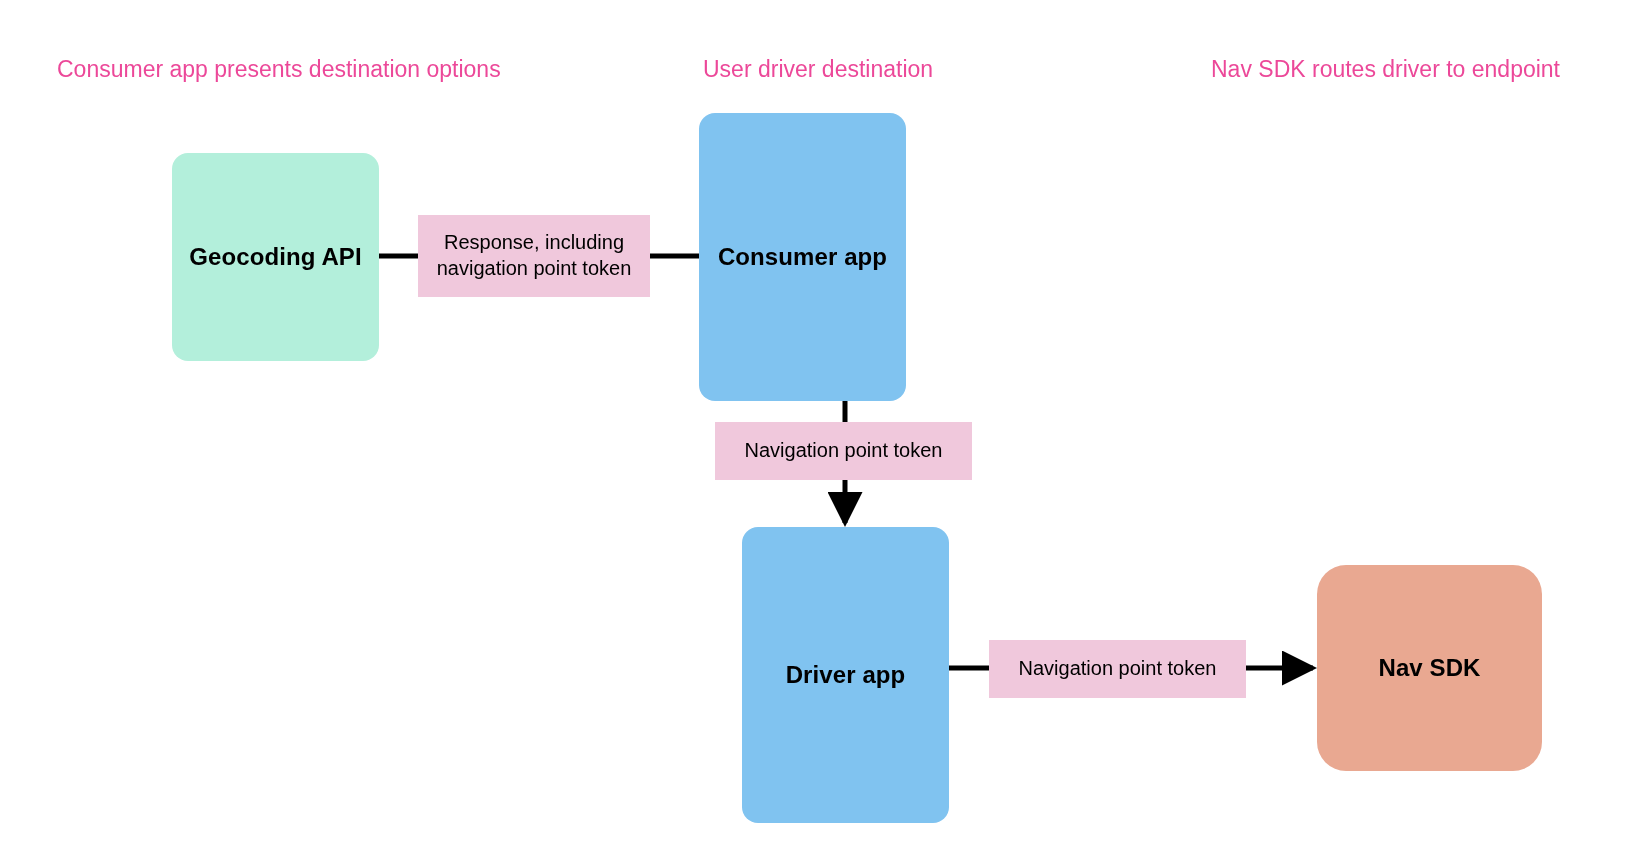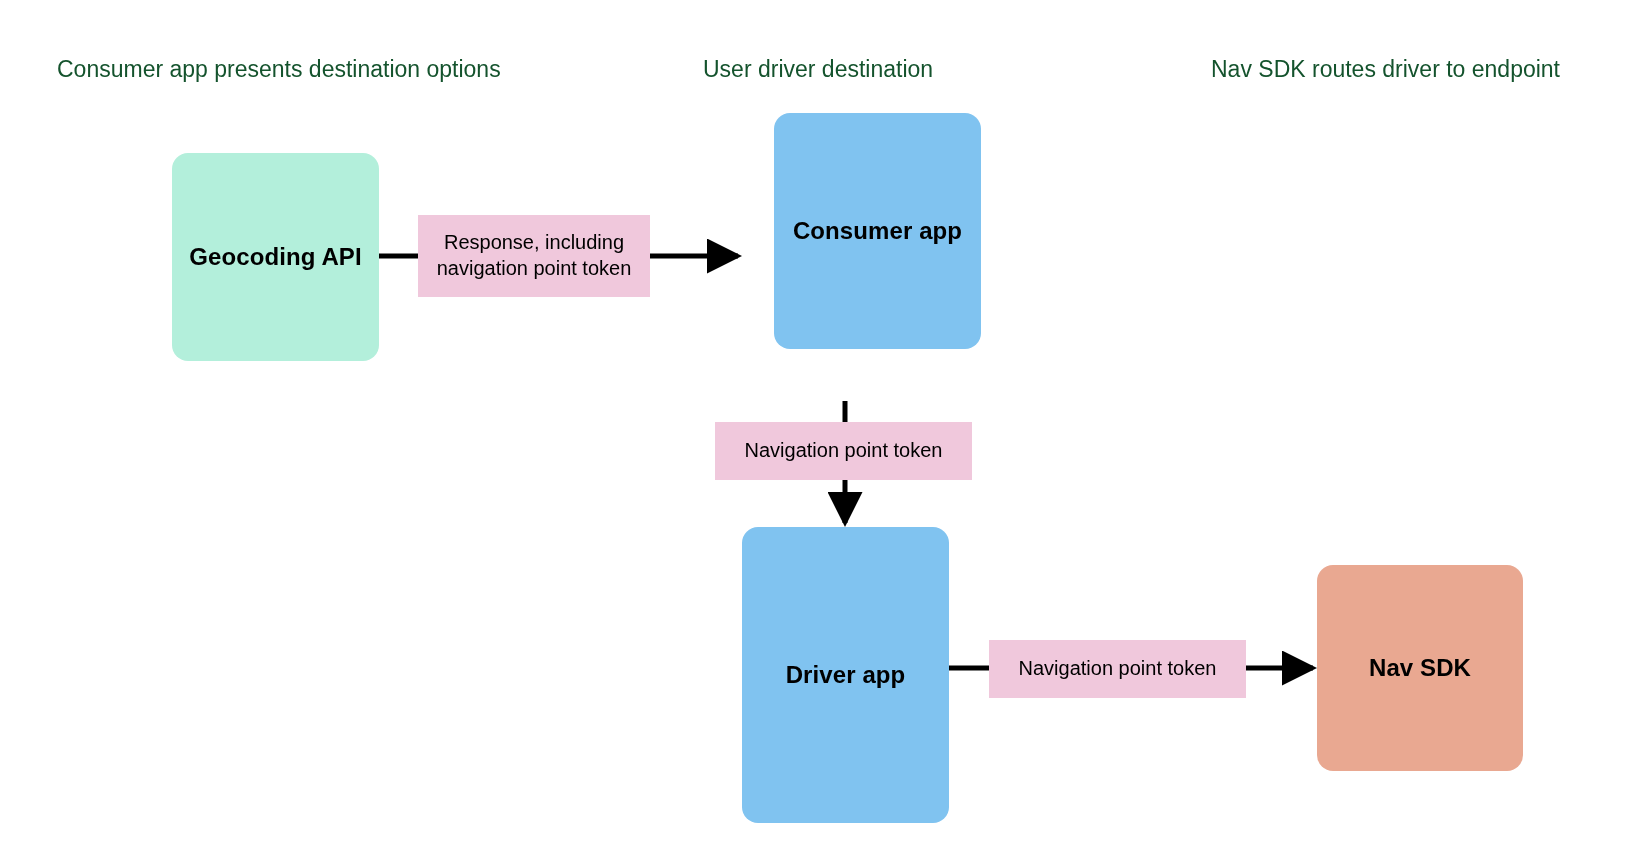--- a/index.html
+++ b/index.html
@@ -19,21 +19,21 @@
     width: 1646px;
     height: 868px;
     background: #ffffff;
   }
 
   
   .heading {
     position: absolute;
     font-size: 23px;
     font-weight: 400;
-    color: #14532d;
+    color: #ec4899;
     white-space: nowrap;
     line-height: 1;
   }
   #heading-consumer { left: 57px;   top: 58px; }
   #heading-user     { left: 703px;  top: 58px; }
   #heading-navsdk   { left: 1211px; top: 58px; text-align: center; }
 
   
   .node {
     position: absolute;
@@ -51,33 +51,34 @@
     white-space: nowrap;
     letter-spacing: 0.1px;
   }
 
   #node-geocoding {
     left: 172px;  top: 153px;
     width: 207px; height: 208px;
     background: #b3efdb;
   }
   #node-consumer {
-    left: 774px;  top: 113px;
-    width: 207px; height: 236px;
+    left: 699px;  top: 113px;
+    width: 207px; height: 288px;
     background: #80c3f0;
   }
   #node-driver {
     left: 742px;  top: 527px;
     width: 207px; height: 296px;
     background: #80c3f0;
   }
   #node-navsdk {
     left: 1317px; top: 565px;
-    width: 206px; height: 206px;
+    width: 225px; height: 206px;
     background: #e9a891;
+    border-radius: 29px;
   }
 
   
   #arrows {
     position: absolute;
     left: 0; top: 0;
     width: 1646px; height: 868px;
     pointer-events: none;
   }
 

